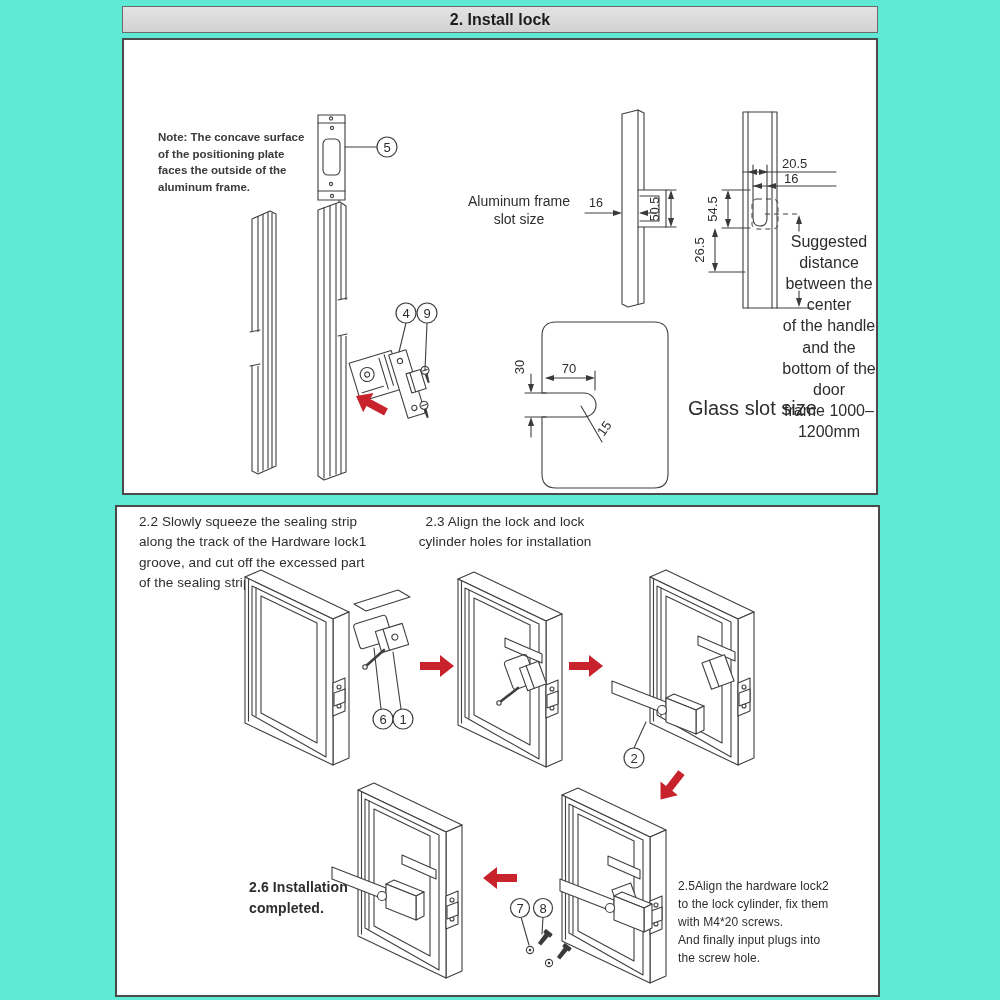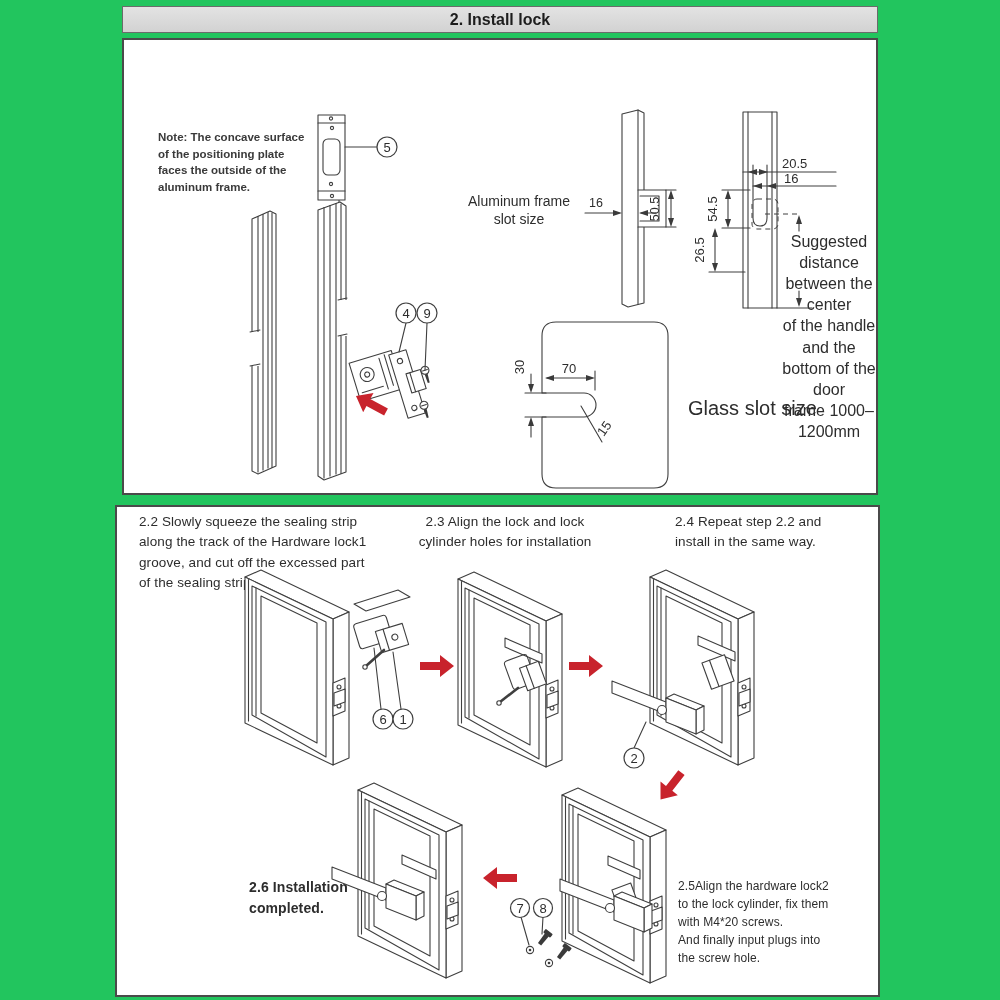--- a/index.html
+++ b/index.html
@@ -1,16 +1,16 @@
 <!DOCTYPE html>
 <html><head>
 <meta charset="utf-8">
 <style>
   html,body{margin:0;padding:0;background:#ffffff;}
-  .page{position:relative;width:1000px;height:1000px;background:#22c55e;
+  .page{position:relative;width:1000px;height:1000px;background:#5eead4;
         font-family:"Liberation Sans",sans-serif;color:#2d2d2d;overflow:hidden;}
   .titlebar{position:absolute;left:122px;top:6px;width:756px;height:27px;
         background:linear-gradient(#e3e3e3,#d2d2d2);border:1px solid #6b6b6b;
         box-sizing:border-box;display:flex;align-items:center;justify-content:center;
         font-weight:bold;font-size:16px;color:#1d1d1d;}
   .box{position:absolute;border:2px solid #4a4a4a;box-sizing:border-box;background:#fff;}
   .box1{left:122px;top:38px;width:756px;height:457px;}
   .box2{left:115px;top:505px;width:765px;height:492px;}
   .txt{position:absolute;white-space:pre-line;color:#2d2d2d;}
   .step{font-size:14px;line-height:1.5;letter-spacing:.1px;}
@@ -221,22 +221,20 @@
   </svg>
 
   <div class="box box2"></div>
 
   <div class="txt step" style="left:131px;top:512px;width:245px;font-size:13.5px;margin-left:8px;">2.2 Slowly squeeze the sealing strip
 along the track of the Hardware lock1
 groove, and cut off the excessed part
 of the sealing strip.</div>
   <div class="txt step" style="left:405px;top:512px;width:200px;font-size:13.5px;text-align:center;">2.3 Align the lock and lock
 cylinder holes for installation</div>
-  <div class="txt step" style="left:675px;top:512px;width:190px;font-size:13.5px;">2.4 Repeat step 2.2 and
-install in the same way.</div>
   <div class="txt step" style="left:678px;top:877px;width:200px;font-size:12px;">2.5Align the hardware lock2
 to the  lock cylinder, fix them
 with M4*20 screws.
 And finally input plugs into
 the screw hole.</div>
   <div class="txt step" style="left:249px;top:877px;width:140px;font-size:14px;font-weight:bold;">2.6 Installation
 completed.</div>
 
   <svg width="765" height="492" viewBox="115 505 765 492" style="left:115px;top:505px;">
     <defs>

